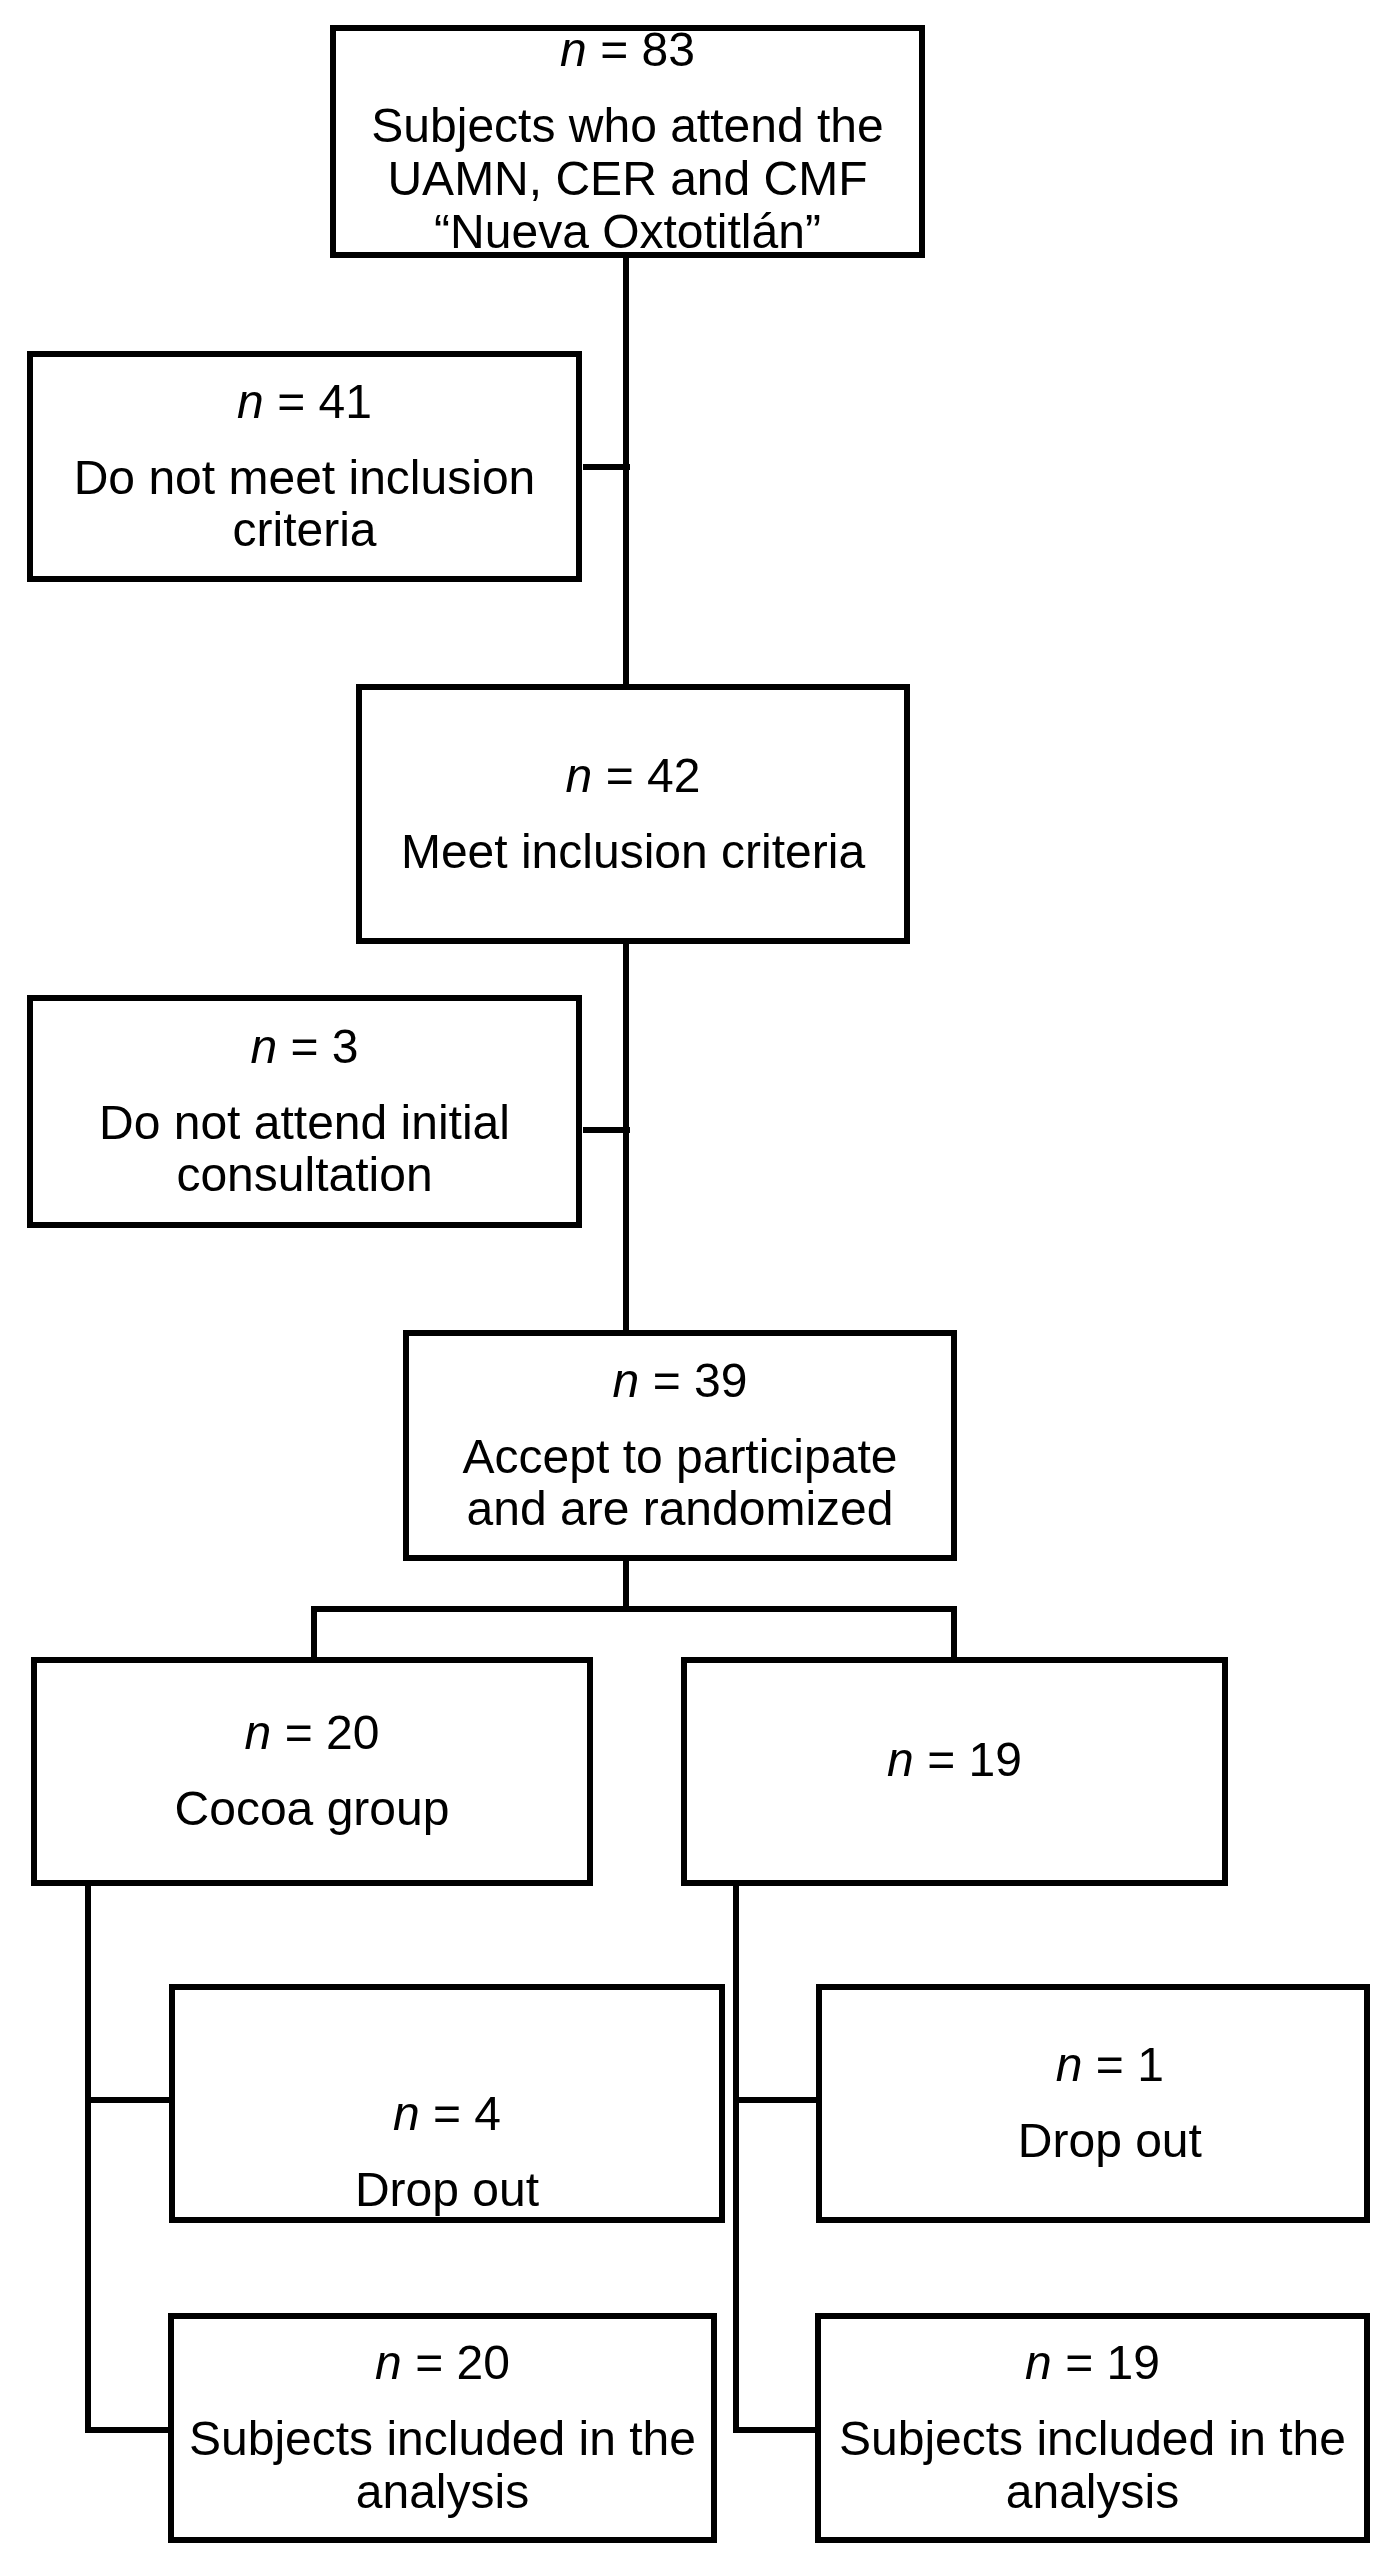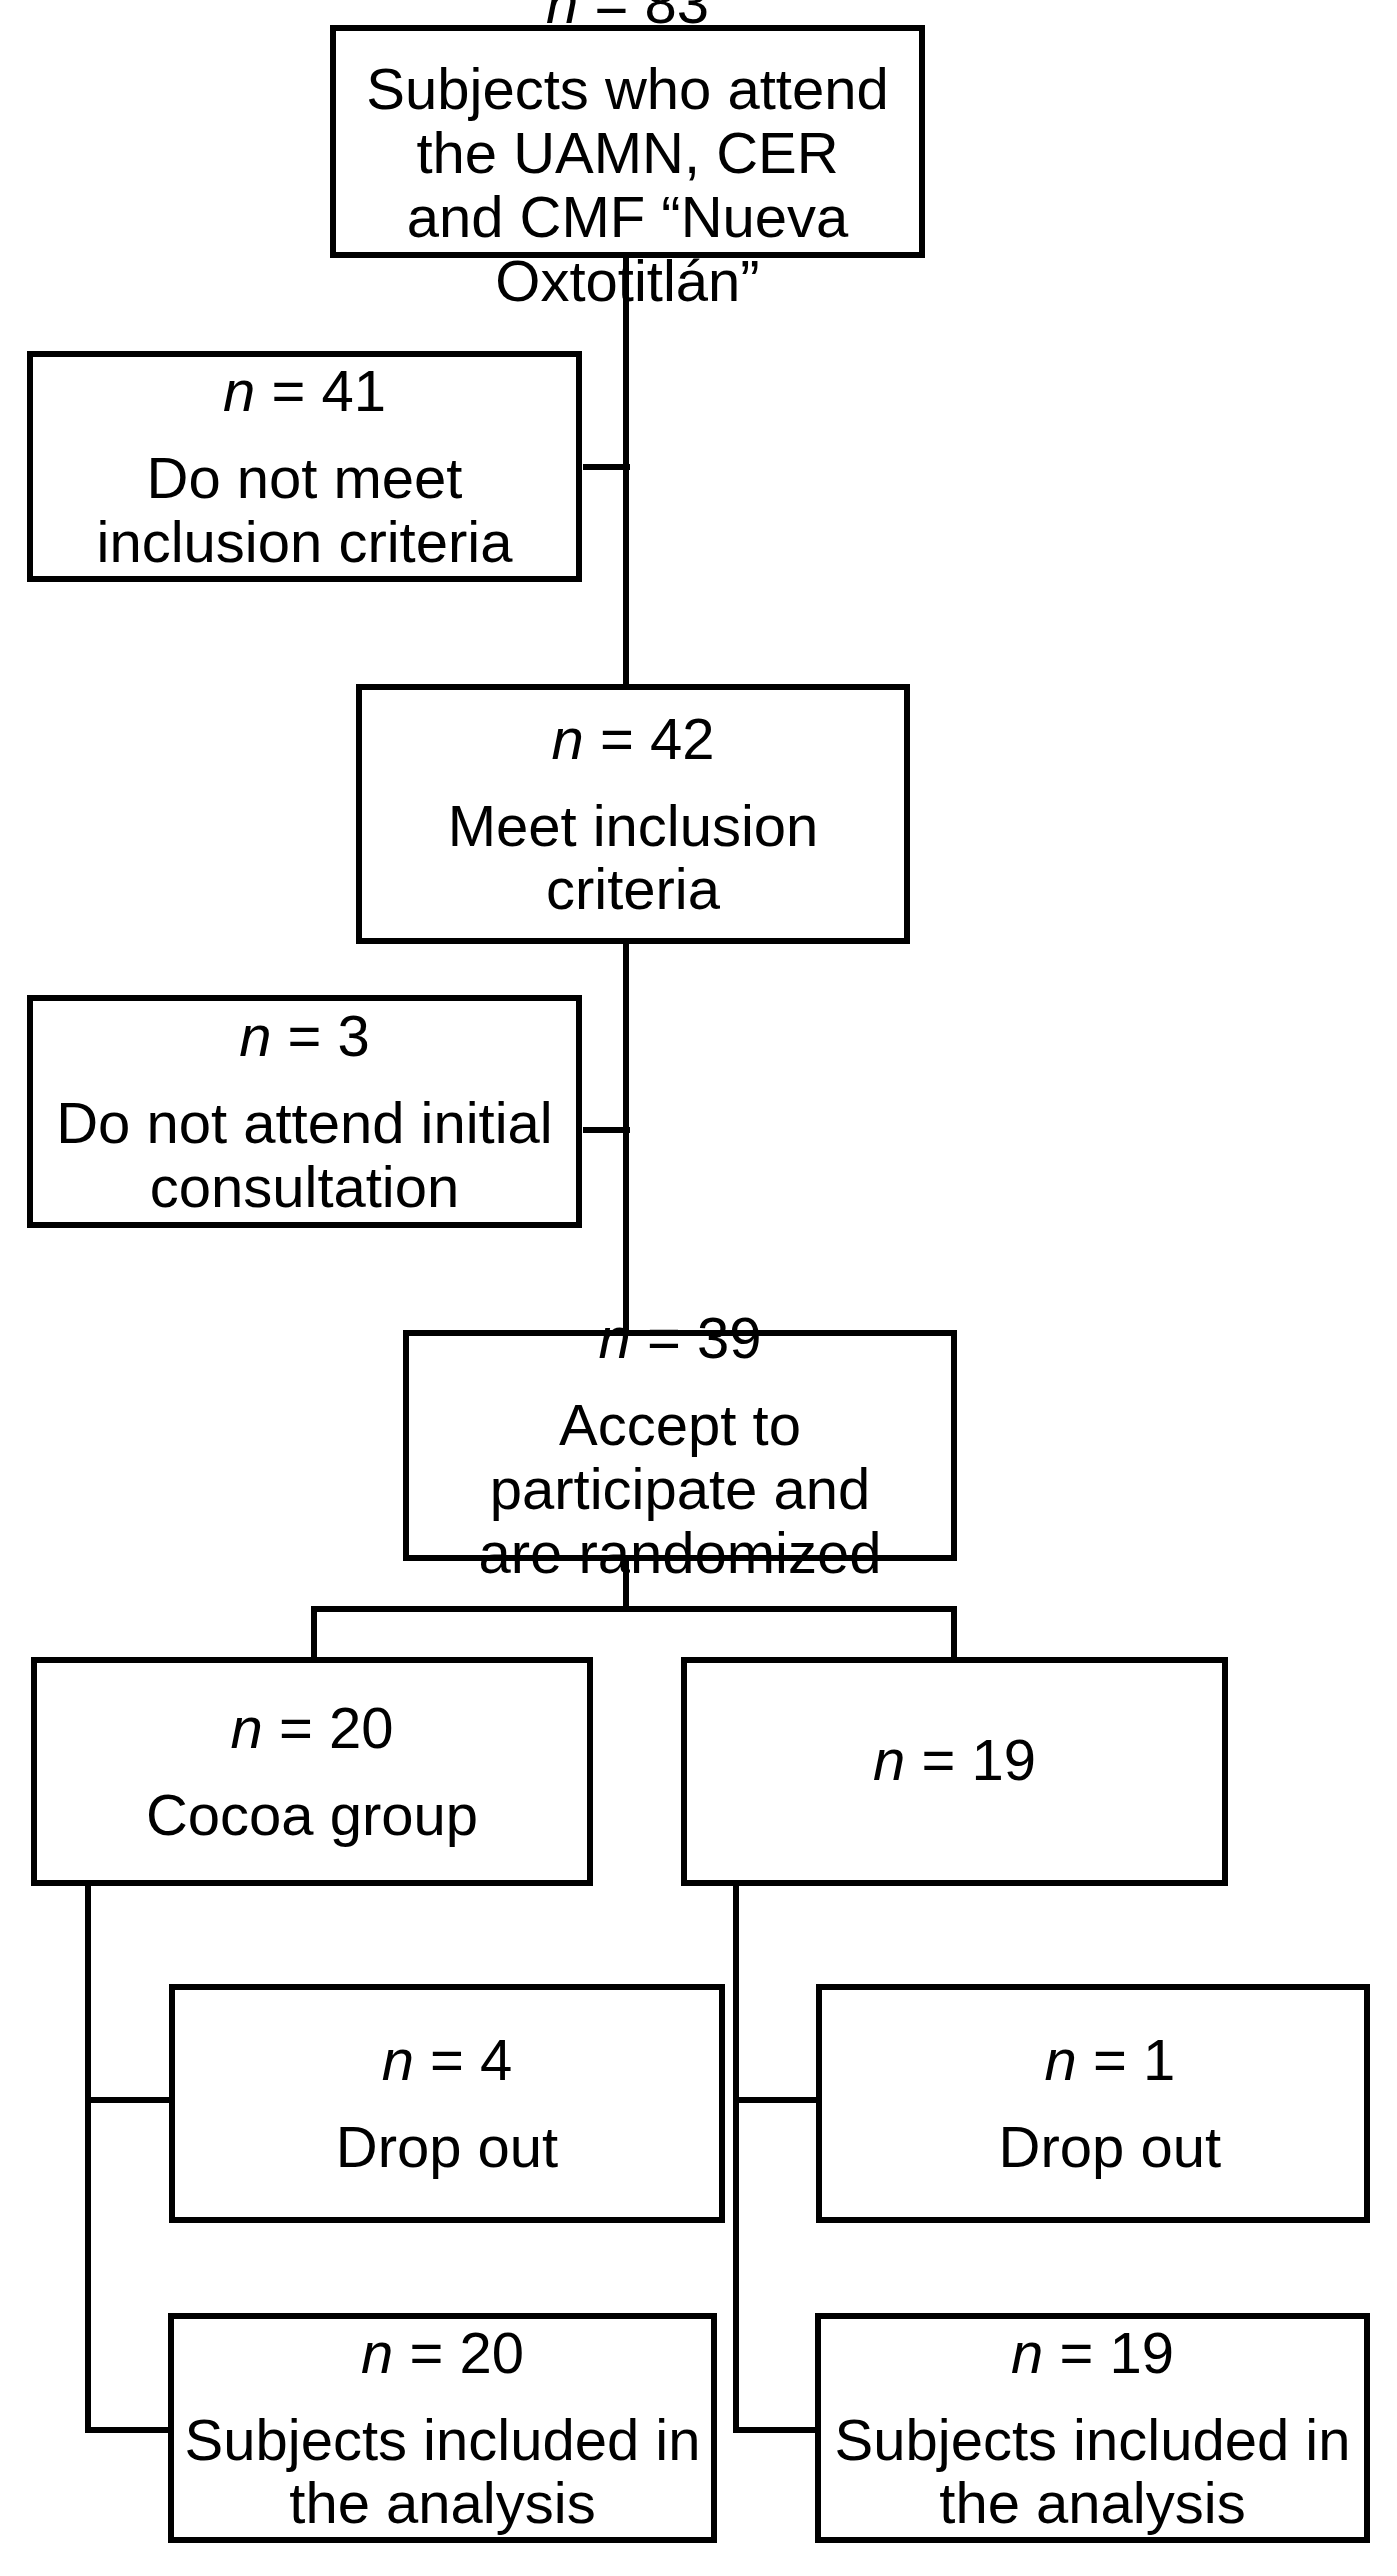--- a/index.html
+++ b/index.html
@@ -19,21 +19,21 @@
   .box{
     position:absolute;
     box-sizing:border-box;
     border:6.8px solid var(--line-color,#000);
     background:var(--bg-color,#fff);
     display:flex;
     flex-direction:column;
     align-items:center;
     justify-content:center;
     text-align:center;
-    font-size:58px;
+    font-size:48px;
     line-height:1.1;
     padding:0 10.3px;
   }
   .nline{
     margin-bottom:23px;
     white-space:nowrap;
   }
   .var{font-style:italic;}
   .label{width:100%;}
   .line{
@@ -88,21 +88,21 @@
 
   <div class="box" style="left:31px;top:1657px;width:562px;height:229px;">
     <div class="nline"><span class="var">n</span> <span>= 20</span></div>
     <div class="label">Cocoa group</div>
   </div>
 
   <div class="box" style="left:681px;top:1657px;width:547px;height:229px;">
     <div class="nline"><span class="var">n</span> <span>= 19</span></div>
   </div>
 
-  <div class="box" style="left:169px;top:1984px;width:556px;height:239px;">
+  <div class="box" style="left:169px;top:1984px;width:556px;height:239px;justify-content:flex-end;">
     <div class="nline"><span class="var">n</span> <span>= 4</span></div>
     <div class="label">Drop out</div>
   </div>
 
   <div class="box" style="left:816px;top:1984px;width:554px;height:239px;padding-left:44px;">
     <div class="nline"><span class="var">n</span> <span>= 1</span></div>
     <div class="label">Drop out</div>
   </div>
 
   <div class="box" style="left:168px;top:2313px;width:549px;height:230px;">

